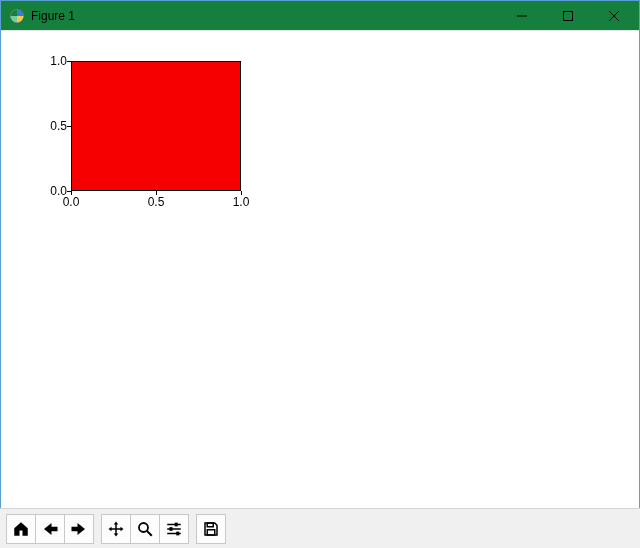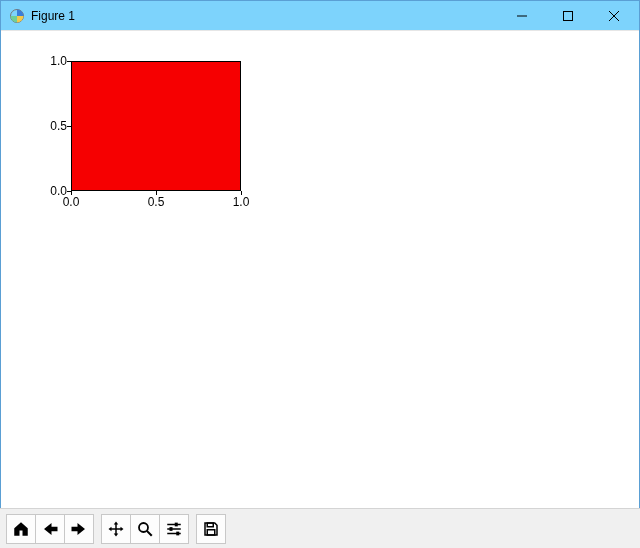--- a/index.html
+++ b/index.html
@@ -9,21 +9,21 @@
       font-family: "Segoe UI", Tahoma, sans-serif;
       font-size: 12px;
       background: #fff;
       overflow: hidden;
       border: 1px solid #5a9fd4;
     }
     .titlebar {
       height: 30px;
       display: flex;
       align-items: center;
-      background: #7dd3fc;
+      background: #15803d;
       padding: 0 2px 0 8px;
       border-bottom: 1px solid #e6e6e6;
     }
     .titlebar .icon-slot {
       width: 16px; height: 16px; margin-right: 6px;
       display: inline-flex; align-items: center; justify-content: center;
     }
     .titlebar .title { flex: 0 0 auto; color: #000; }
     .titlebar .spacer { flex: 1; }
     .winbtn {

